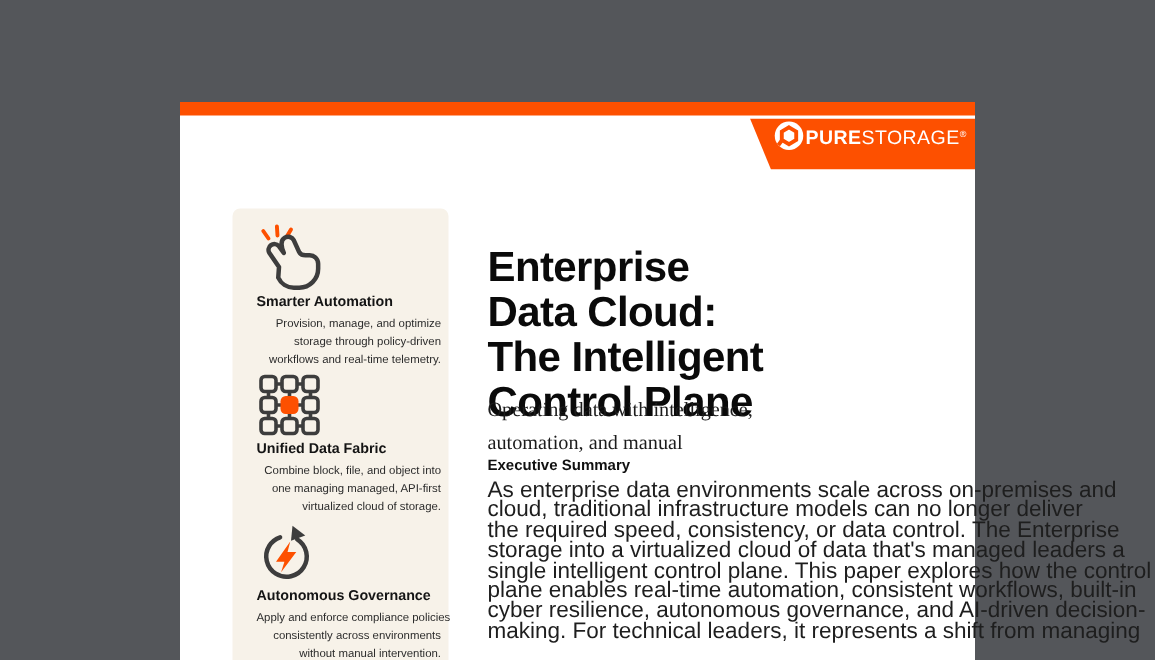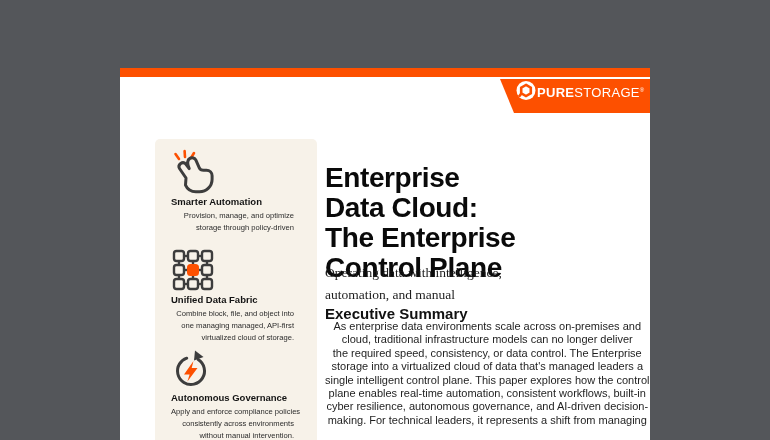--- a/index.html
+++ b/index.html
@@ -6,36 +6,36 @@
   .canvas{position:relative;width:770px;height:440px;background:#54565A;overflow:hidden;
           font-family:"Liberation Sans",sans-serif;}
   .doc{position:absolute;left:120px;top:68px;width:530px;height:372px;background:#FFFFFF;}
   .topbar{position:absolute;left:0;top:0;width:530px;height:9px;background:#FD5000;}
   .flag{position:absolute;left:370px;top:11px;width:160px;height:34px;}
   .brand{position:absolute;left:417px;top:13px;width:110px;color:#FFFFFF;font-size:13px;
          letter-spacing:.3px;white-space:nowrap;line-height:18px;}
   .brand .b{font-weight:700;}
   .brand sup{font-size:6px;vertical-align:super;letter-spacing:0;}
   
-  .sidebar{position:absolute;left:35px;top:71px;width:162px;height:301px;background:#F7F2E9;
+  .sidebar{position:absolute;left:35px;top:71px;width:144px;height:301px;background:#F7F2E9;
            border-radius:5px 5px 0 0;}
   .sb-item{position:absolute;left:16px;width:123px;}
   .sb-item.s1{top:7px;}
   .sb-item.s2{top:109px;}
   .sb-item.s3{top:211px;}
   .sb-icon{display:block;margin-bottom:2px;}
   .sb-title{font-size:9.5px;font-weight:700;color:#141414;line-height:11px;margin-bottom:3px;white-space:nowrap;}
   .sb-line{font-size:7.6px;color:#2B2B2B;line-height:12.2px;white-space:nowrap;text-align:right;}
   
   .content{position:absolute;left:205px;top:0;width:320px;}
   .title{position:absolute;left:0;top:76px;font-size:28px;line-height:30px;font-weight:700;
          color:#0A0A0A;letter-spacing:-.4px;white-space:nowrap;}
   .subtitle{position:absolute;left:0;top:194px;font-size:13.5px;line-height:22px;color:#1C1C1C;white-space:nowrap;font-family:Liberation Serif, serif;}
-  .exec-heading{position:absolute;left:0;top:237px;font-size:15px;font-weight:700;color:#111111;white-space:nowrap;}
-  .body-text{position:absolute;left:0;top:252px;font-size:11px;line-height:13.4px;color:#1E1E1E;text-align:center;}
+  .exec-heading{position:absolute;left:0;top:237px;font-size:10px;font-weight:700;color:#111111;white-space:nowrap;}
+  .body-text{position:absolute;left:0;top:252px;font-size:15px;line-height:13.4px;color:#1E1E1E;}
   .body-text div{white-space:nowrap;}
 </style>
 </head>
 <body>
 
 <div class="canvas">
   <div class="doc">
 
     <div class="topbar"></div>
 
@@ -57,20 +57,21 @@
           <g stroke="#FD5000" stroke-width="2.6" stroke-linecap="round">
             <line x1="8" y1="13" x2="4.5" y2="8"></line>
             <line x1="14" y1="11" x2="13.6" y2="5"></line>
             <line x1="20" y1="12" x2="23" y2="7"></line>
           </g>
           <path d="M15 32 L8.5 22.5 a3.9 3.9 0 0 1 6.3-4.5 l3.4 4.6 c-1.6-3.8-2.6-8.3.7-10.2 a4.3 4.3 0 0 1 6 1.8 l3.4 7.6 c.9 2 2.4 2.4 4.3 2.4 h2.9 a5.6 5.6 0 0 1 5.6 5.6 v3.4 a12.6 12.6 0 0 1-12.6 12.6 h-3.6 a11.4 11.4 0 0 1-10.4-6.7 Z" fill="none" stroke="#3D3D3D" stroke-width="3" stroke-linejoin="round" stroke-linecap="round"></path>
         </svg>
         <div class="sb-title">Smarter Automation</div>
         <div class="sb-line">Provision, manage, and optimize</div>
         <div class="sb-line">storage through policy-driven</div>
+        <div class="sb-line">workflows and real-time telemetry.</div>
       </div>
 
       <div class="sb-item s2">
         <svg class="sb-icon" width="44" height="44" viewBox="0 0 44 44">
           <g fill="none" stroke="#3D3D3D" stroke-width="2.4">
             <rect x="3" y="3" width="10" height="10" rx="2.5"></rect>
             <rect x="17" y="3" width="10" height="10" rx="2.5"></rect>
             <rect x="31" y="3" width="10" height="10" rx="2.5"></rect>
             <rect x="3" y="17" width="10" height="10" rx="2.5"></rect>
             <rect x="31" y="17" width="10" height="10" rx="2.5"></rect>
@@ -109,21 +110,21 @@
         <div class="sb-line">consistently across environments</div>
         <div class="sb-line">without manual intervention.</div>
       </div>
 
     </aside>
 
     <main class="content">
       <h1 class="title">
         <div>Enterprise</div>
         <div>Data Cloud:</div>
-        <div>The Enterprise</div>
+        <div>The Intelligent</div>
         <div>Control Plane</div>
       </h1>
       <div class="subtitle">
         <div>Operating data with intelligence,</div>
         <div>automation, and manual</div>
       </div>
       <div class="exec-heading">Executive Summary</div>
       <div class="body-text">
         <div>As enterprise data environments scale across on-premises and</div>
         <div>cloud, traditional infrastructure models can no longer deliver</div>

